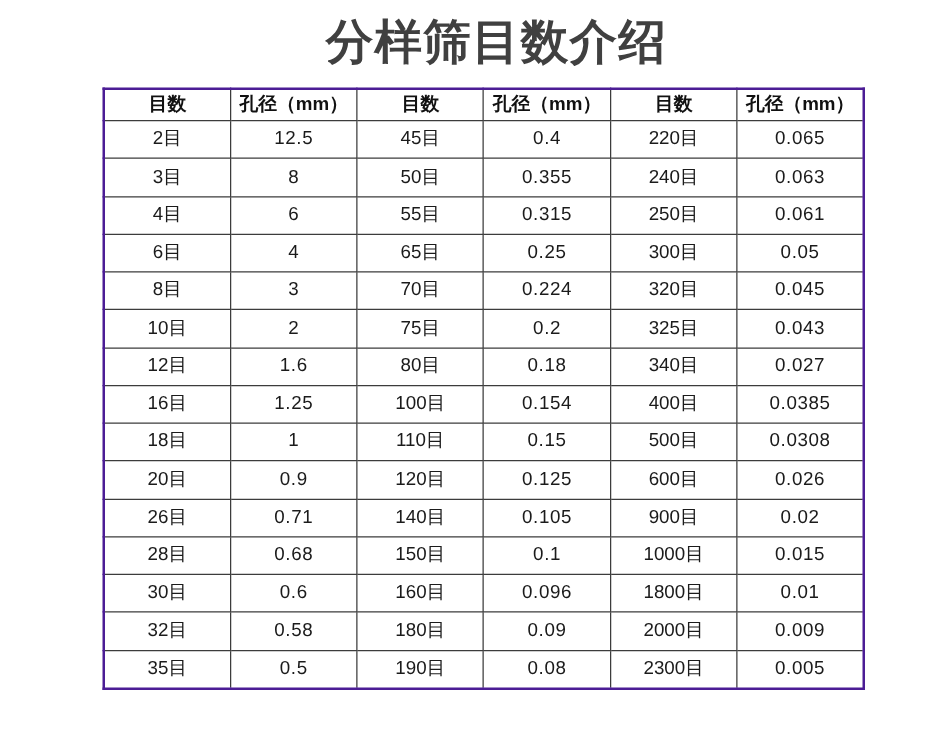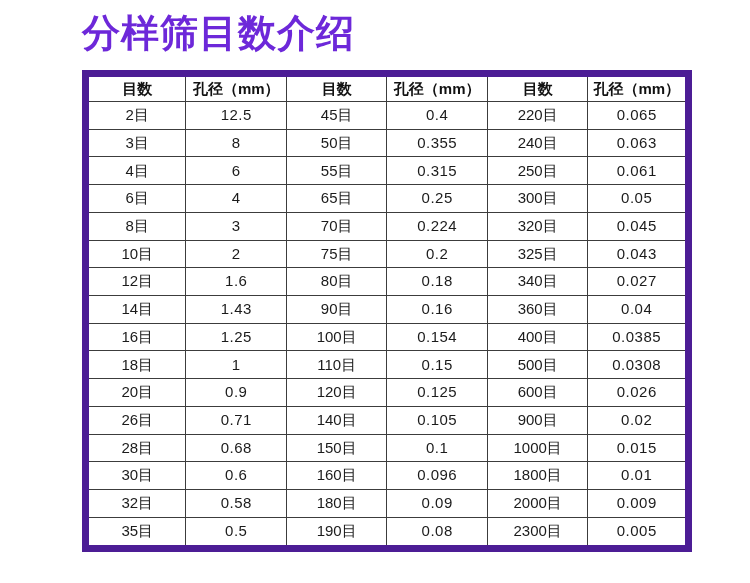--- a/index.html
+++ b/index.html
@@ -7,38 +7,38 @@
     position: relative;
     width: 750px;
     height: 583px;
     background: #ffffff;
     overflow: hidden;
     font-family: "Liberation Sans", "DejaVu Sans", sans-serif;
   }
   .title {
     position: absolute;
     top: 8px;
-    left: 82px;
+    left: 92px;
     width: 610px;
-    text-align: left;
+    text-align: center;
     font-size: 38px;
     font-weight: 900;
-    color: #6d28d9;
+    color: #404040;
     letter-spacing: 1px;
     white-space: nowrap;
   }
   table.mesh-table {
     position: absolute;
     left: 82px;
     top: 70px;
     width: 610px;
     height: 482px;
     border-collapse: collapse;
     table-layout: fixed;
-    border: 7px solid #4c1d95;
+    border: 2px solid #4c1d95;
   }
   .mesh-table th, .mesh-table td {
     border: 1.6px solid #3c3c3c;
     text-align: center;
     vertical-align: middle;
     padding: 0;
     height: 24px;
     font-size: 15px;
     color: #1b1b1b;
     line-height: 1.1;
@@ -128,28 +128,20 @@
         </tr>
         <tr>
           <td class="mesh">12目</td>
           <td class="aperture">1.6</td>
           <td class="mesh">80目</td>
           <td class="aperture">0.18</td>
           <td class="mesh">340目</td>
           <td class="aperture">0.027</td>
         </tr>
         <tr>
-          <td class="mesh">14目</td>
-          <td class="aperture">1.43</td>
-          <td class="mesh">90目</td>
-          <td class="aperture">0.16</td>
-          <td class="mesh">360目</td>
-          <td class="aperture">0.04</td>
-        </tr>
-        <tr>
           <td class="mesh">16目</td>
           <td class="aperture">1.25</td>
           <td class="mesh">100目</td>
           <td class="aperture">0.154</td>
           <td class="mesh">400目</td>
           <td class="aperture">0.0385</td>
         </tr>
         <tr>
           <td class="mesh">18目</td>
           <td class="aperture">1</td>

